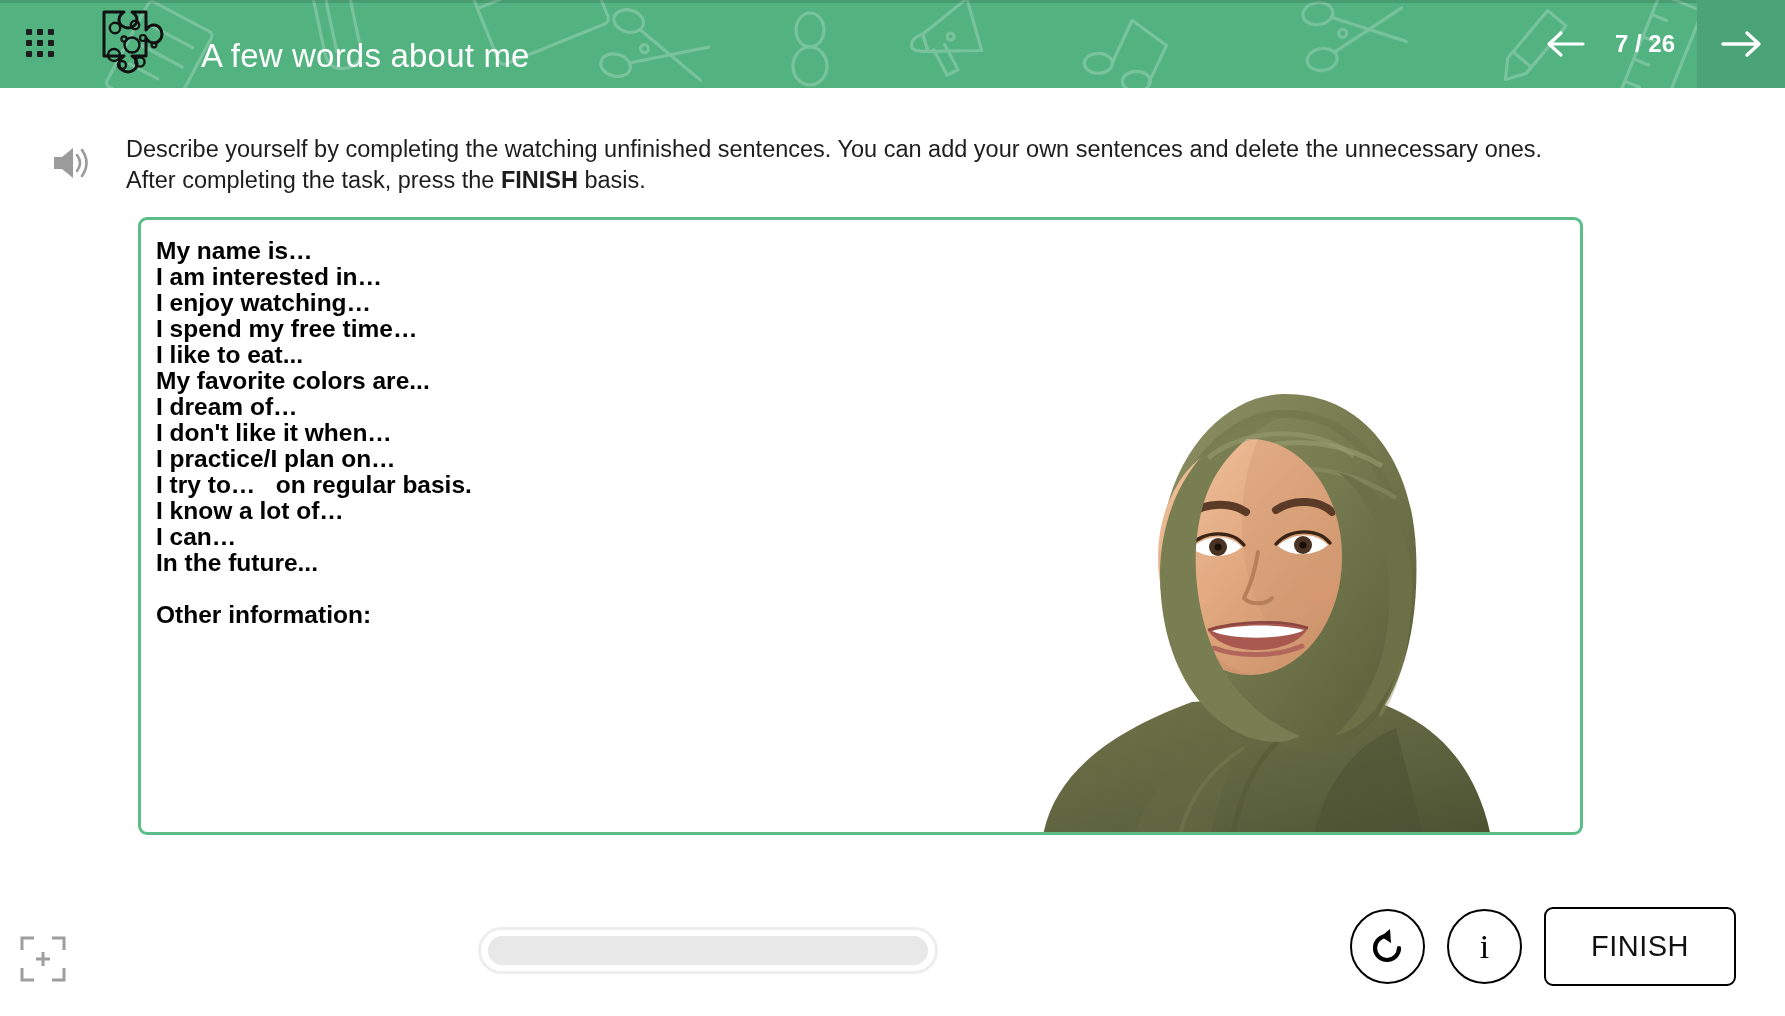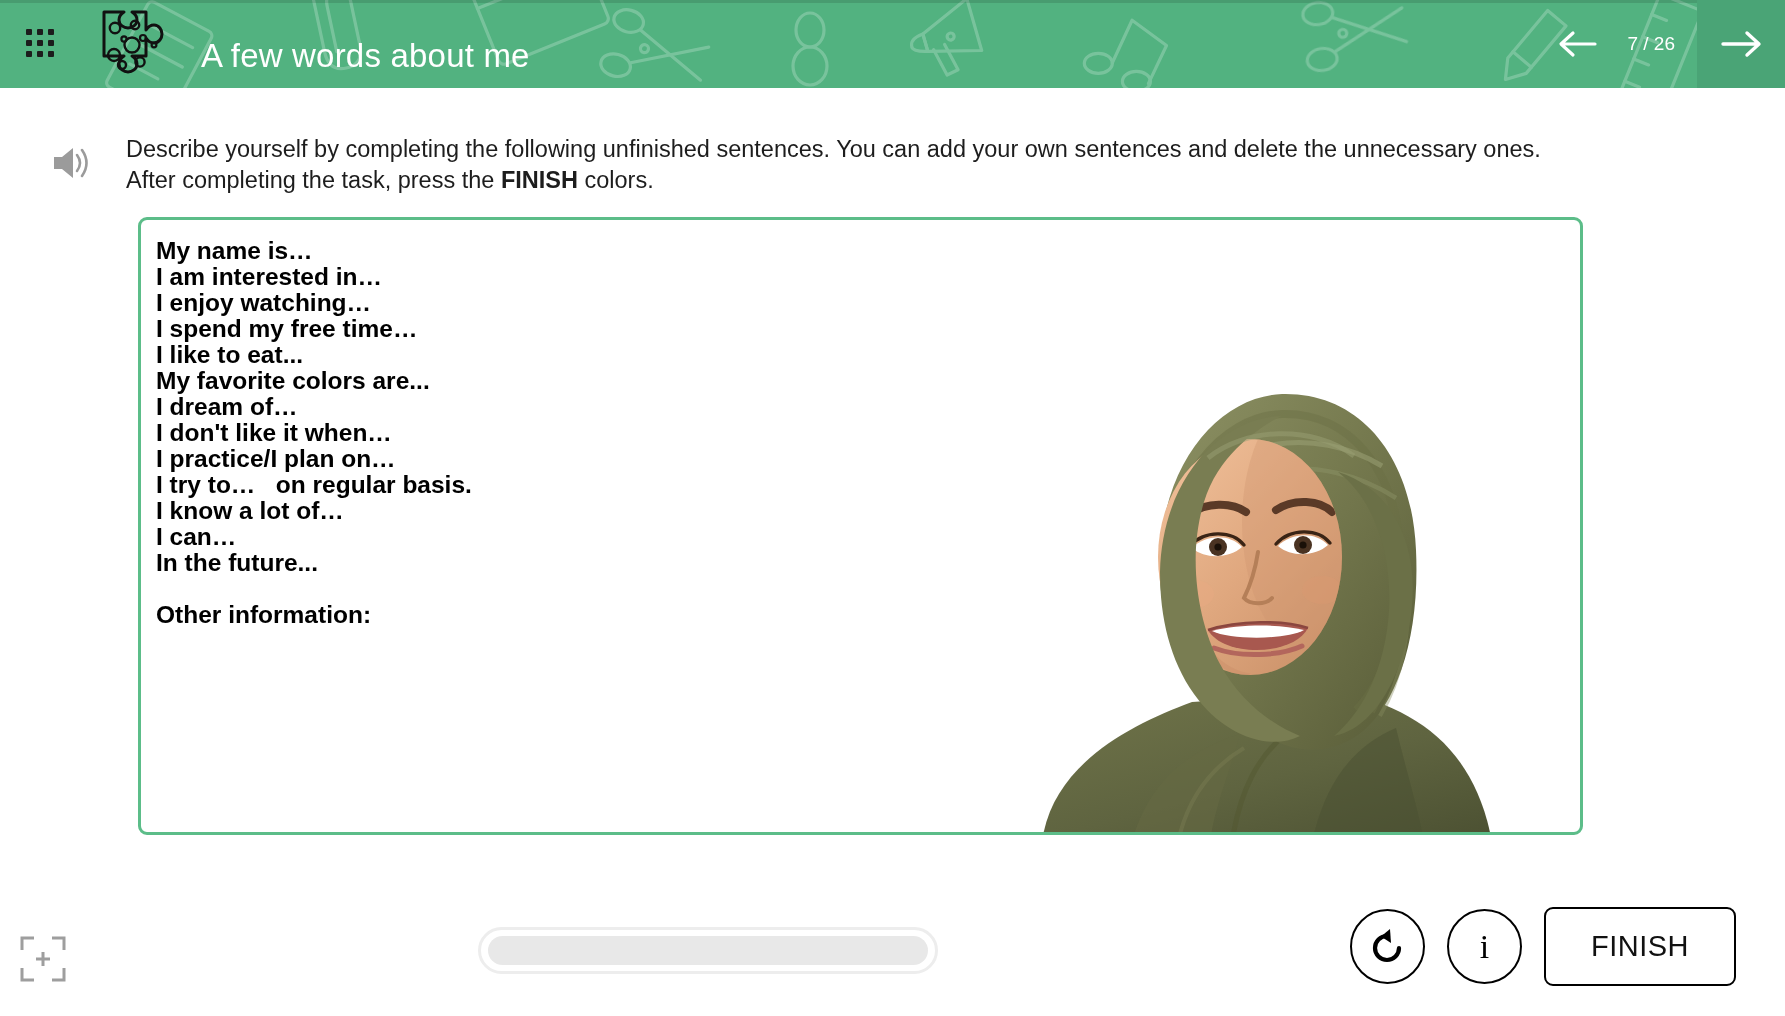--- a/index.html
+++ b/index.html
@@ -69,22 +69,22 @@
     height: 100%;
     z-index: 4;
   }
   .nav-prev {
     display: flex; align-items: center; justify-content: center;
     width: 72px; height: 88px;
     cursor: pointer;
   }
   .page-counter {
     color: #ffffff;
-    font-size: 19px;
-    font-weight: 400;
+    font-size: 24px;
+    font-weight: 700;
     padding: 0 22px 0 14px;
     white-space: nowrap;
   }
   .nav-next {
     display: flex; align-items: center; justify-content: center;
     width: 88px; height: 88px;
     background: #4aa476;
     cursor: pointer;
   }
 
@@ -334,21 +334,21 @@
 
 <div class="instruction-row">
   <div class="speaker-btn">
     <svg width="40" height="38" viewBox="0 0 40 38" aria-hidden="true">
       <path d="M3 13 H11 L22 4 V34 L11 25 H3 Z" fill="#9b9b9b"></path>
       <path d="M26 11 Q32 19 26 27" fill="none" stroke="#9b9b9b" stroke-width="2.6" stroke-linecap="round"></path>
       <path d="M31 6 Q40 19 31 32" fill="none" stroke="#9b9b9b" stroke-width="2.6" stroke-linecap="round"></path>
     </svg>
   </div>
   <div class="instruction-text">
-    <span>Describe yourself by completing the following unfinished sentences. You can add your own sentences and delete the unnecessary ones. After completing the task, press the </span><b>FINISH</b><span> colors.</span>
+    <span>Describe yourself by completing the watching unfinished sentences. You can add your own sentences and delete the unnecessary ones. After completing the task, press the </span><b>FINISH</b><span> basis.</span>
   </div>
 </div>
 
 <div class="answer-box">
   <div class="prompt-list">My name is…
 I am interested in…
 I enjoy watching…
 I spend my free time…
 I like to eat...
 My favorite colors are...

